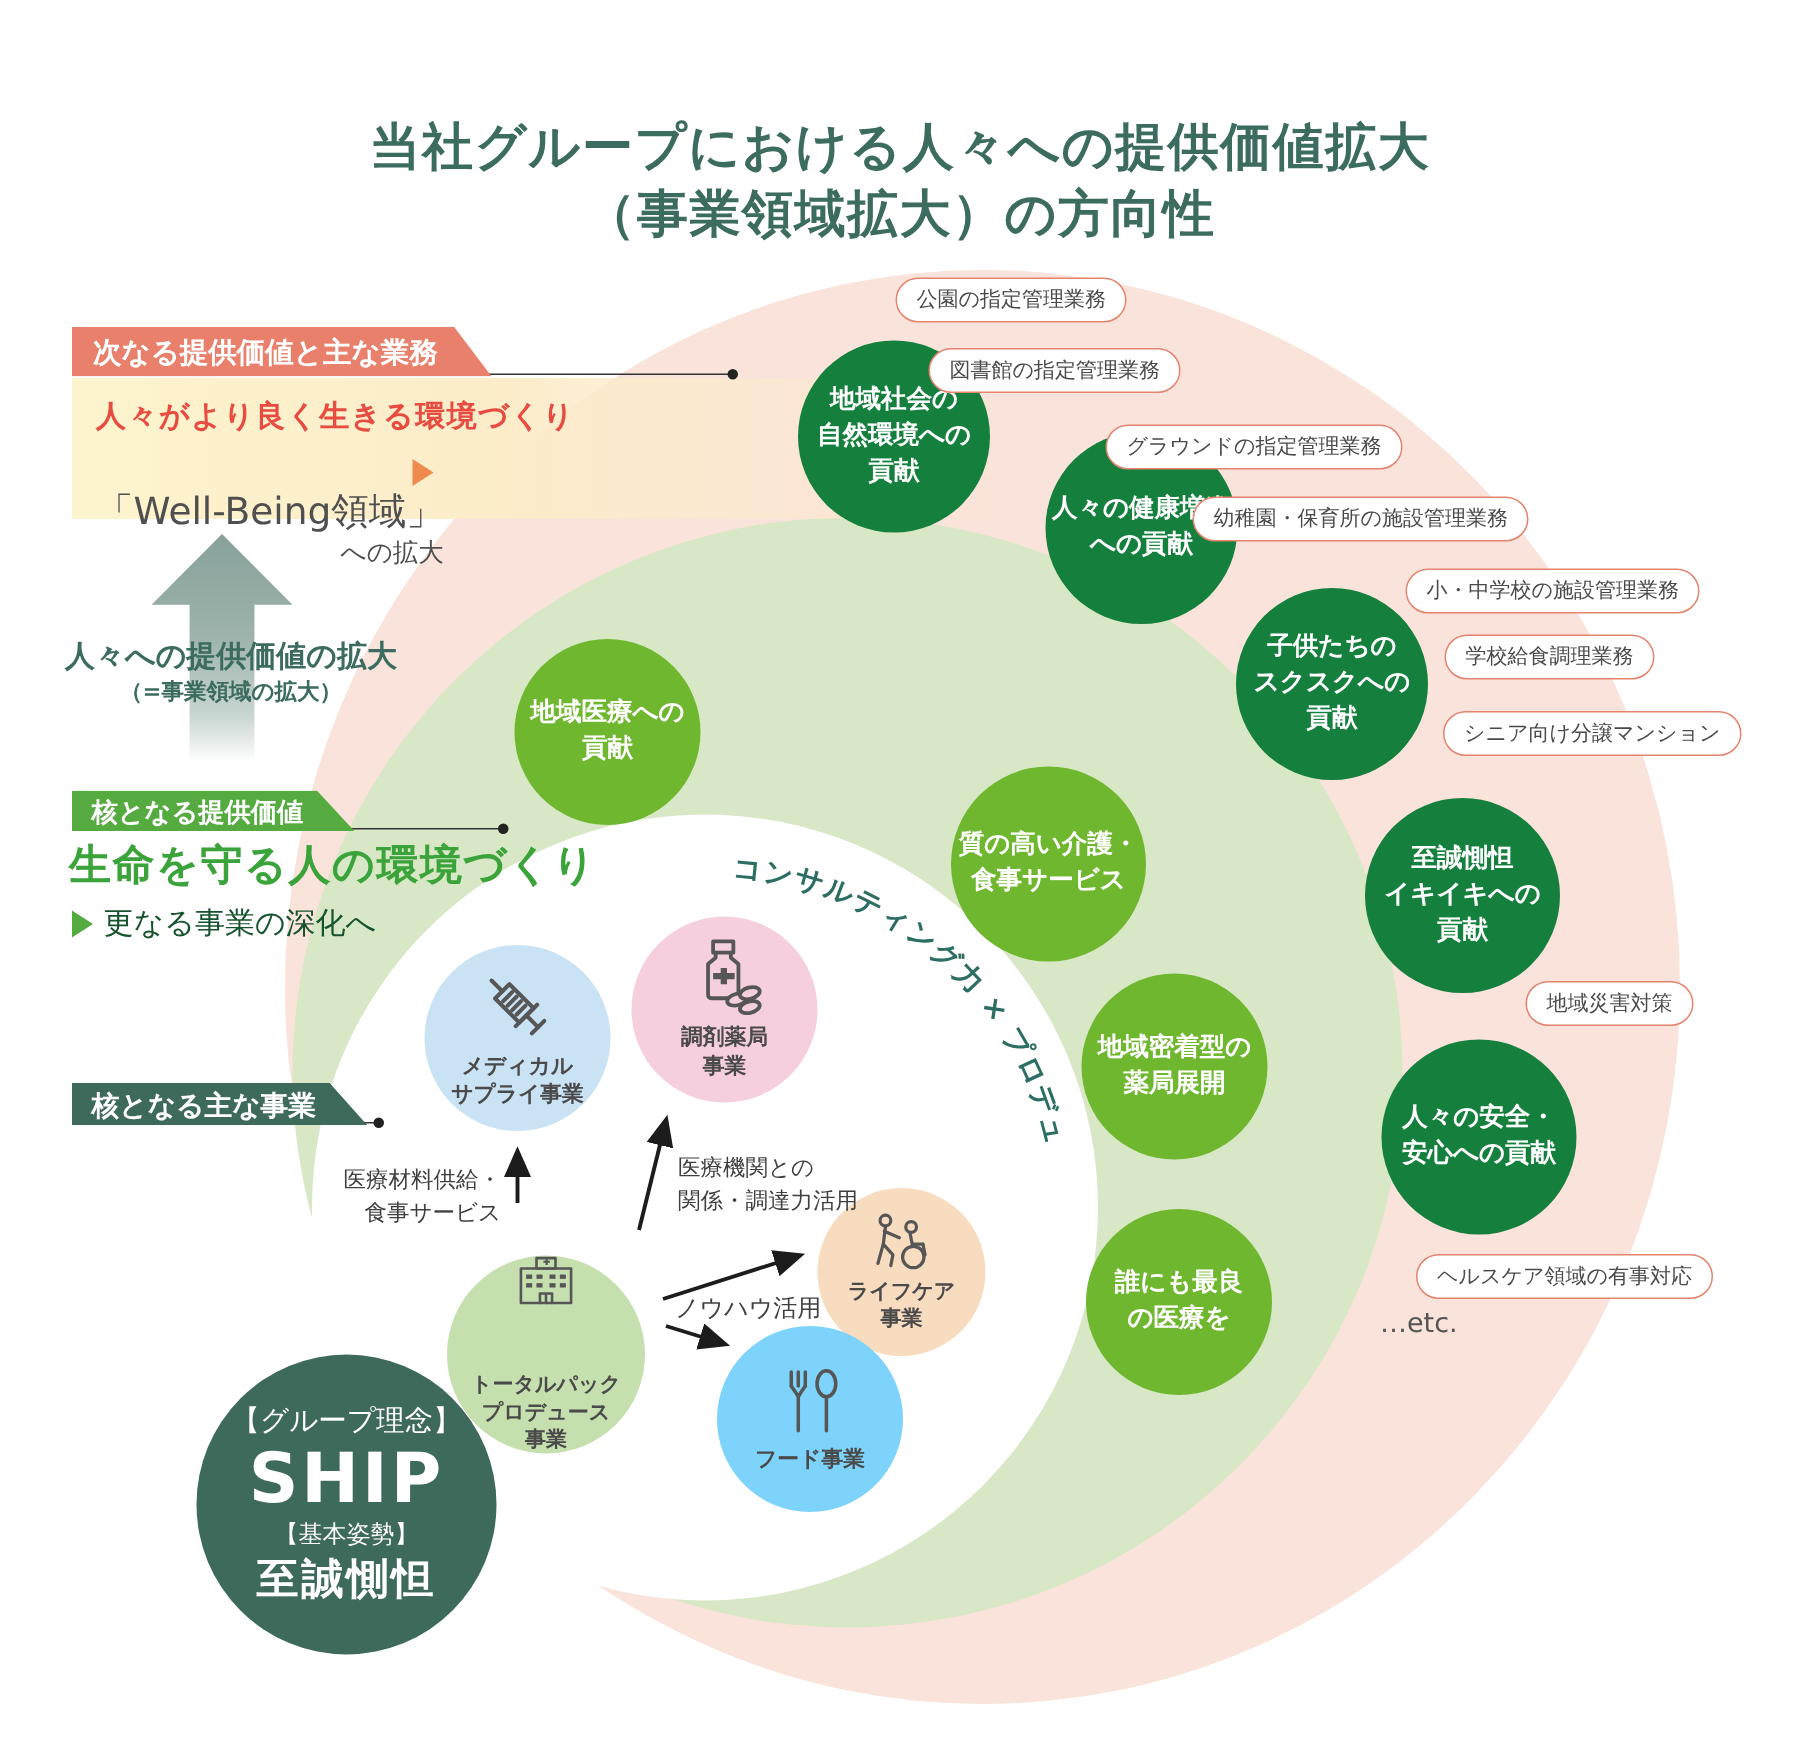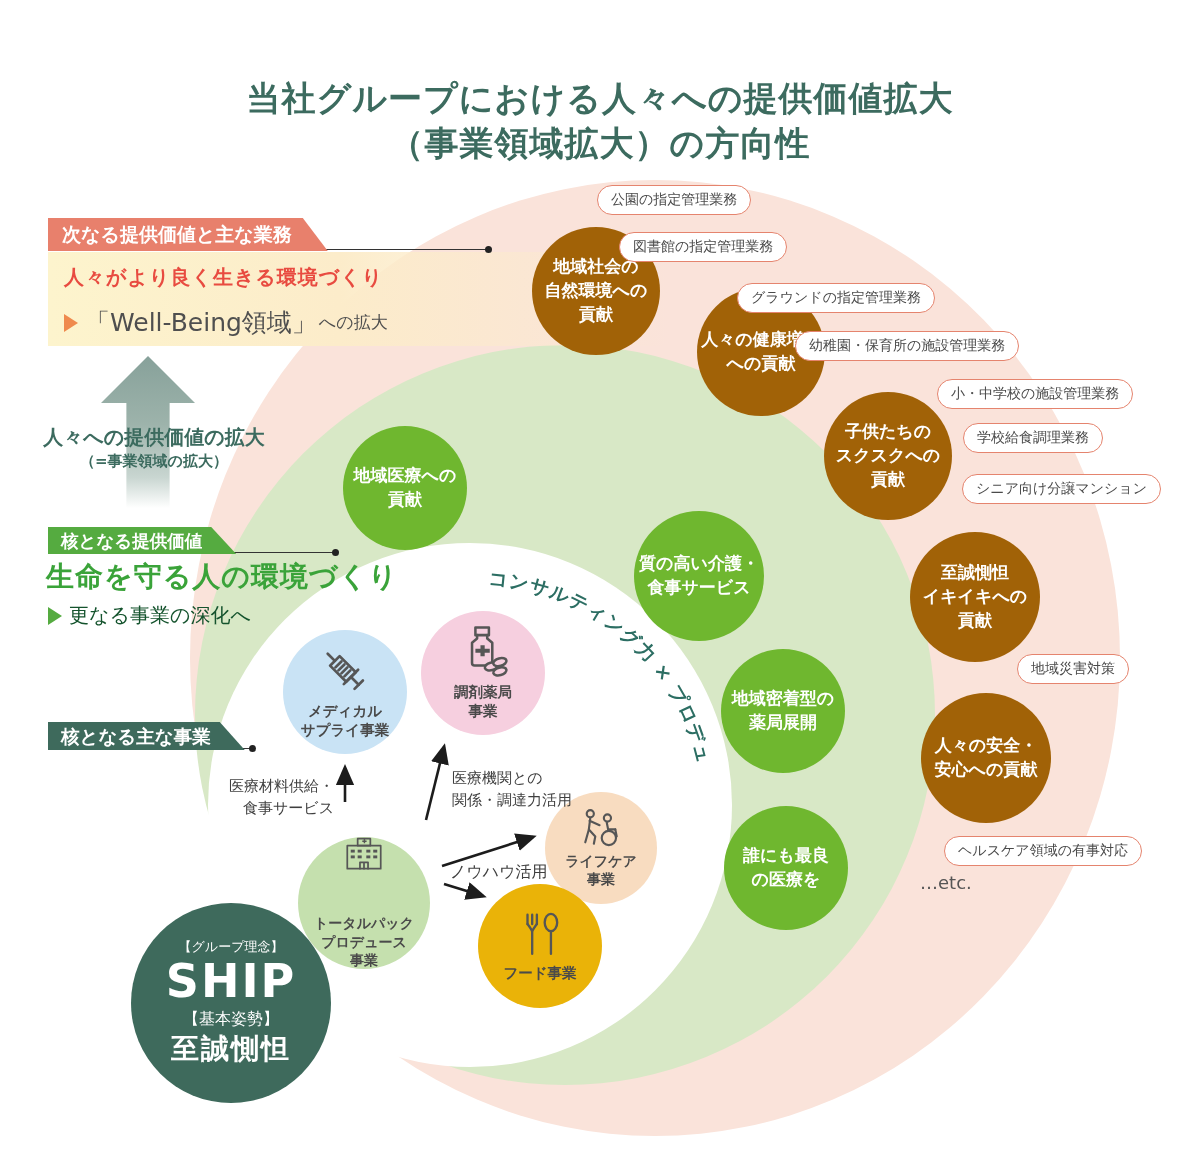--- a/index.html
+++ b/index.html
@@ -11,21 +11,21 @@
   .ring{position:absolute;border-radius:50%;}
   .ring.salmon{left:190px;top:180px;width:930px;height:956px;background:#fae3da;z-index:1;}
   .ring.green {left:195px;top:345px;width:740px;height:740px;background:#d8e8c6;z-index:2;}
   .ring.white {left:208px;top:543px;width:524px;height:524px;background:#ffffff;z-index:3;}
   
   .title{left:0;top:76px;width:1200px;text-align:center;font-size:34px;font-weight:bold;
          color:#3c6b5f;line-height:1.32;letter-spacing:1px;z-index:8;}
   
   .bubble{position:absolute;border-radius:50%;display:flex;align-items:center;justify-content:center;
           text-align:center;color:#fff;font-weight:bold;font-size:17px;line-height:1.4;z-index:5;}
-  .bubble.salmon{background:#a16207;}
+  .bubble.salmon{background:#15803d;}
   .bubble.green{background:#6fb72f;}
   
   .pill{position:absolute;display:inline-flex;align-items:center;justify-content:center;height:28px;
         padding:0 13px;background:#fff;border:1.5px solid #e5846e;border-radius:15px;
         font-size:14px;color:#4a4a4a;white-space:nowrap;z-index:6;}
   .etc{position:absolute;font-size:18px;color:#555;z-index:6;}
   
   .biz{position:absolute;border-radius:50%;display:flex;flex-direction:column;align-items:center;
        justify-content:center;text-align:center;z-index:5;color:#4a4a4a;font-size:14.5px;
        font-weight:bold;line-height:1.3;}
@@ -35,42 +35,42 @@
        clip-path:polygon(0 0,calc(100% - 25px) 0,100% 100%,0 100%);}
   .tag.salmon{background:#e8806c;height:33px;font-size:19px;padding:0 36px 0 14px;}
   .tag.green {background:#55ab40;height:27px;font-size:17.5px;padding:0 34px 0 13px;}
   .tag.teal  {background:#3e6a5c;height:28px;font-size:18.5px;padding:0 34px 0 13px;}
   .tagline{position:absolute;height:0;border-top:1.5px solid #333;z-index:6;}
   .tagdot{position:absolute;width:7px;height:7px;border-radius:50%;background:#222;z-index:6;}
   .yellowbox{position:absolute;left:48px;top:252px;width:648px;height:94px;z-index:4;
        background:linear-gradient(90deg,#fdf4cd 0%,#fcecca 45%,rgba(250,224,213,0) 96%);}
   .redhead{position:absolute;left:64px;top:264px;font-size:20px;font-weight:bold;color:#e84b40;
        letter-spacing:1px;z-index:7;text-align:right;}
-  .subline{position:absolute;left:64px;top:306px;display:flex;align-items:center;z-index:7;color:#4f4f4f;}
+  .subline{position:absolute;left:64px;top:306px;display:flex;align-items:flex-end;z-index:7;color:#4f4f4f;flex-direction:column;}
   .tri{width:0;height:0;border-top:9px solid transparent;border-bottom:9px solid transparent;margin-right:7px;}
   .tri.orange{border-left:14px solid #ef8a4e;}
   .tri.green{border-left:14px solid #55ab40;}
   .wb-main{font-size:25px;}
   .wb-rest{font-size:17px;margin-left:2px;}
   .uparrow{position:absolute;left:101px;top:356px;width:94px;height:152px;z-index:4;
        clip-path:polygon(50% 0%,100% 31%,73% 31%,73% 100%,27% 100%,27% 31%,0% 31%);
        background:linear-gradient(180deg,#87a19a 0%,#9db3ab 45%,#c9d6d1 80%,rgba(214,224,220,0) 100%);}
   .arrowlabel{position:absolute;left:26px;top:424px;width:256px;text-align:center;font-size:20px;
        font-weight:bold;color:#3c6b5f;z-index:7;}
   .arrowsub{position:absolute;left:26px;top:452px;width:256px;text-align:center;font-size:15px;
        font-weight:bold;color:#3c6b5f;z-index:7;}
   .greenhead{position:absolute;left:46px;top:558px;font-size:28px;font-weight:bold;color:#3aa339;
        letter-spacing:1px;z-index:7;}
   .coresub{position:absolute;left:48px;top:602px;display:flex;align-items:center;font-size:20px;
        color:#14532d;z-index:7;}
   
   .ship{position:absolute;left:131px;top:903px;width:200px;height:200px;border-radius:50%;
        background:#3e6a5c;display:flex;flex-direction:column;align-items:center;justify-content:center;
        color:#fff;z-index:7;text-align:center;}
-  .ship .s1{font-size:13px;font-family:Liberation Serif, serif;}
+  .ship .s1{font-size:19px;font-family:Liberation Serif, serif;}
   .ship .s2{font-size:46px;font-weight:bold;letter-spacing:2px;line-height:1.1;}
   .ship .s3{font-size:16px;margin-top:3px;}
   .ship .s4{font-size:28px;font-weight:bold;letter-spacing:2px;}
   
   .flow{position:absolute;font-size:15px;color:#3f3f3f;line-height:1.45;z-index:6;}
   svg.overlay{position:absolute;left:0;top:0;z-index:6;pointer-events:none;}
   svg.arc{position:absolute;left:0;top:0;z-index:4;pointer-events:none;}
 </style>
 </head>
 <body>
@@ -166,21 +166,21 @@
       <path d="M15 30 L24 40 L22 50"></path>
       <circle cx="41" cy="14" r="5"></circle>
       <path d="M40 20 L42 30 L52 30"></path>
       <circle cx="43" cy="42" r="10"></circle>
       <path d="M52 30 L54 40"></path>
     </svg>
     <span class="pre">ライフケア
 事業</span>
   </div>
 
-  <div class="biz" style="left:478px;top:884px;width:124px;height:124px;background:#eab308;">
+  <div class="biz" style="left:478px;top:884px;width:124px;height:124px;background:#7dd3fc;">
     <svg class="ic" width="50" height="50" viewBox="0 0 64 64" fill="none" stroke="#565656" stroke-width="3" stroke-linecap="round" stroke-linejoin="round">
       <path d="M16 6 V18 M22 6 V18 M28 6 V18"></path>
       <path d="M16 18 Q22 26 22 28 L22 56 M28 18 Q22 26 22 28"></path>
       <ellipse cx="46" cy="16" rx="8" ry="11"></ellipse>
       <path d="M46 27 L46 56"></path>
     </svg>
     <span class="pre">フード事業</span>
   </div>
 
   <div class="biz" style="left:298px;top:837px;width:132px;height:132px;background:#c5e0ae;font-size:14px;gap:40px;">

